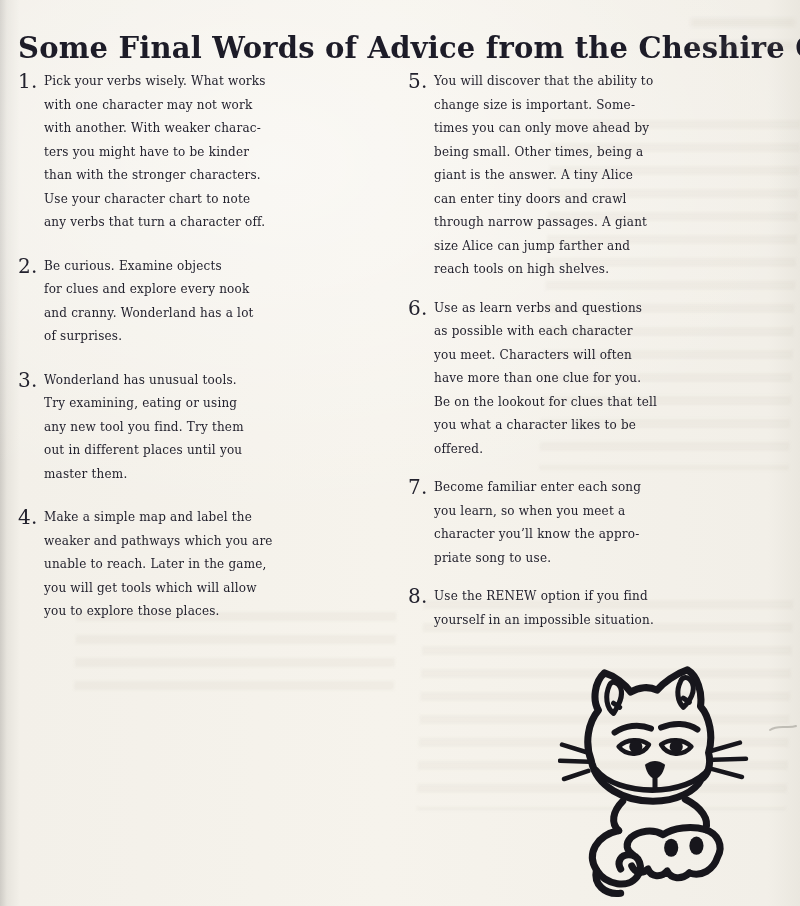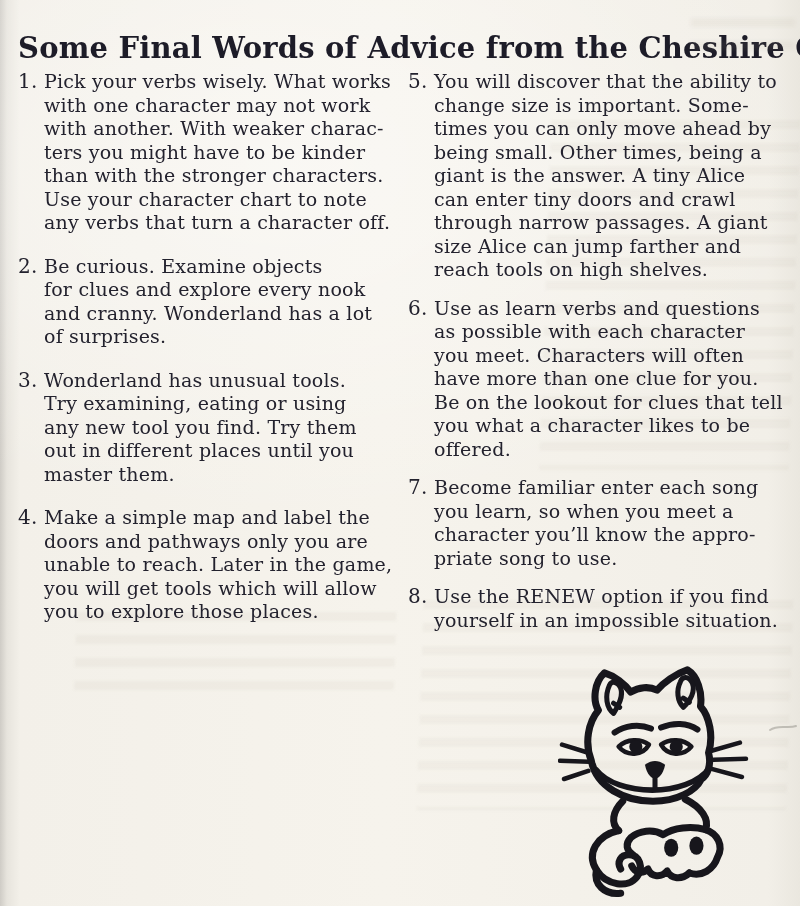--- a/index.html
+++ b/index.html
@@ -27,21 +27,21 @@
   .advice-item{display:flex;align-items:flex-start;}
   .col-left .advice-item{margin-bottom:20px;}
   .col-right .advice-item{margin-bottom:15px;}
   .advice-num{
     flex:0 0 24px;margin-right:2px;
     font-size:20px;line-height:23.5px;letter-spacing:0.2px;
     white-space:pre;color:#23222e;
   }
   .advice-text{
     flex:1;
-    font-size:19px;line-height:23.5px;letter-spacing:0.2px;
+    font-size:12px;line-height:23.5px;letter-spacing:0.2px;
     white-space:pre;color:#23222e;
   }
   
   .ghost{
     position:absolute;pointer-events:none;
     background:repeating-linear-gradient(180deg,
       rgba(168,160,140,0.11) 0 9px, rgba(168,160,140,0) 9px 23px);
     filter:blur(1.6px);
     transform:skewX(-2deg);
   }
@@ -86,21 +86,21 @@
       <span class="advice-num">3.</span>
       <span class="advice-text">Wonderland has unusual tools.
 Try examining, eating or using
 any new tool you find. Try them
 out in different places until you
 master them.</span>
     </div>
     <div class="advice-item">
       <span class="advice-num">4.</span>
       <span class="advice-text">Make a simple map and label the
-doors and pathways only you are
+weaker and pathways which you are
 unable to reach. Later in the game,
 you will get tools which will allow
 you to explore those places.</span>
     </div>
   </div>
 
   <div class="col col-right">
     <div class="advice-item">
       <span class="advice-num">5.</span>
       <span class="advice-text">You will discover that the ability to

